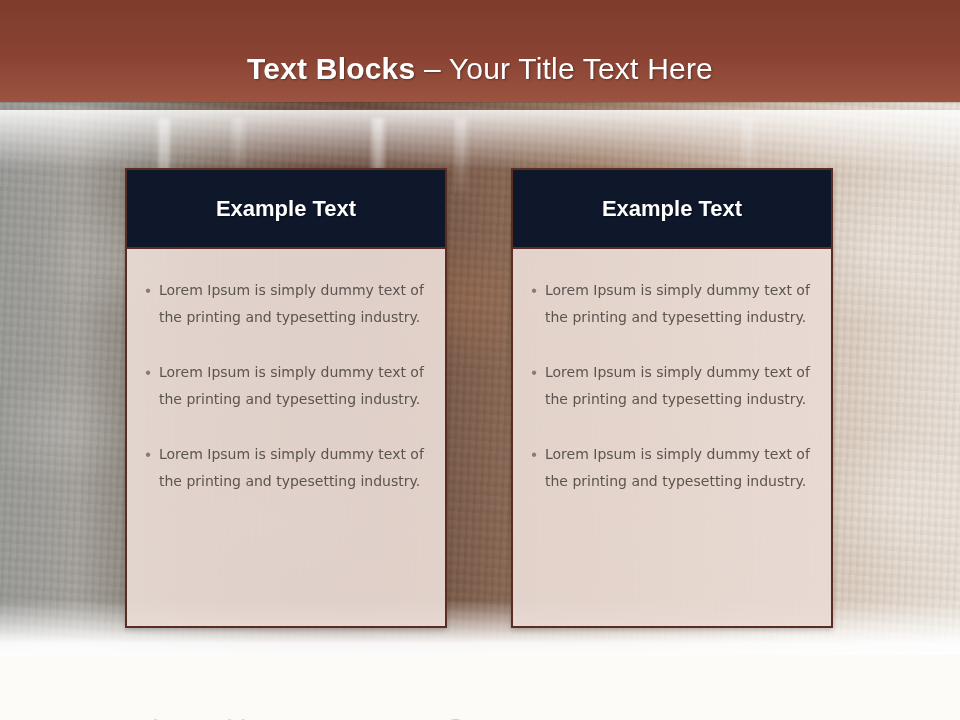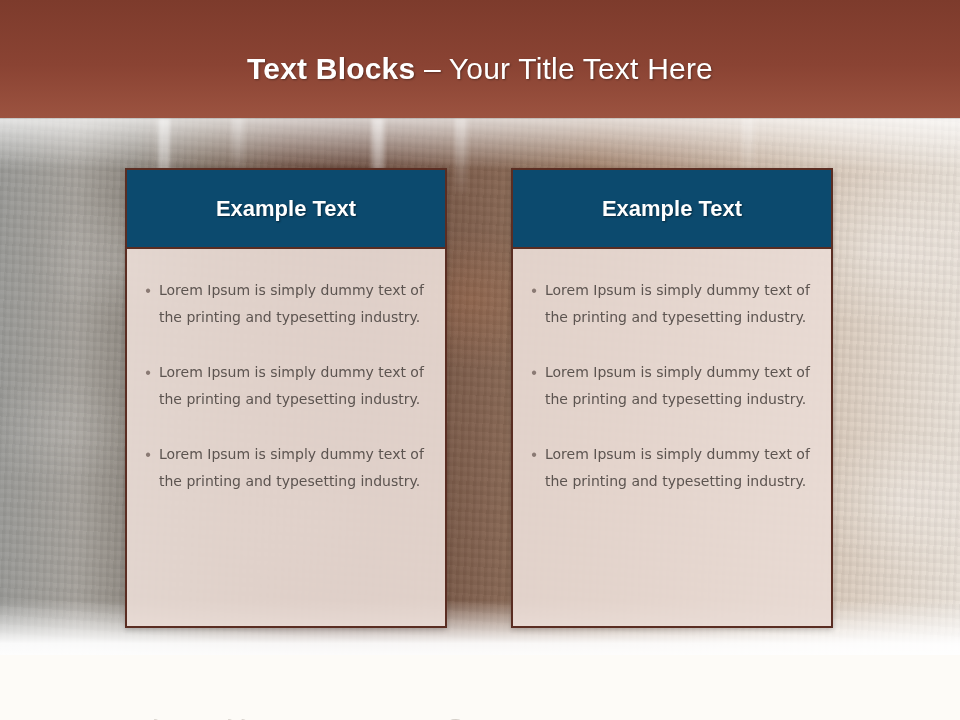--- a/index.html
+++ b/index.html
@@ -95,21 +95,21 @@
     position: absolute;
     left: 0; top: 655px;
     width: 960px; height: 65px;
     background: #fdfbf7;
   }
 
   
   .header {
     position: absolute;
     left: 0; top: 0;
-    width: 960px; height: 118px;
+    width: 960px; height: 102px;
     background: linear-gradient(180deg, #7d3b2c 0%, #8a4333 55%, #9c5340 100%);
     box-shadow: 0 1px 0 rgba(0,0,0,0.12);
   }
   .header-title {
     position: absolute;
     left: 0; top: 52px;
     width: 960px;
     text-align: center;
     color: #ffffff;
     font-size: 30px;
@@ -150,21 +150,21 @@
     box-sizing: border-box;
     background: rgba(233,219,213,0.92);
     box-shadow: 0 2px 5px rgba(0,0,0,0.2);
   }
   .card.left { left: 125px; }
   .card.right { left: 511px; }
 
   .card-header {
     position: relative;
     height: 79px;
-    background: #0c4a6e;
+    background: #0f172a;
     border-bottom: 2px solid #5a2d22;
     box-sizing: border-box;
   }
   .card-header-title {
     position: absolute;
     left: 0; right: 0; top: 26px;
     text-align: center;
     color: #ffffff;
     font-size: 22px;
     font-weight: bold;

